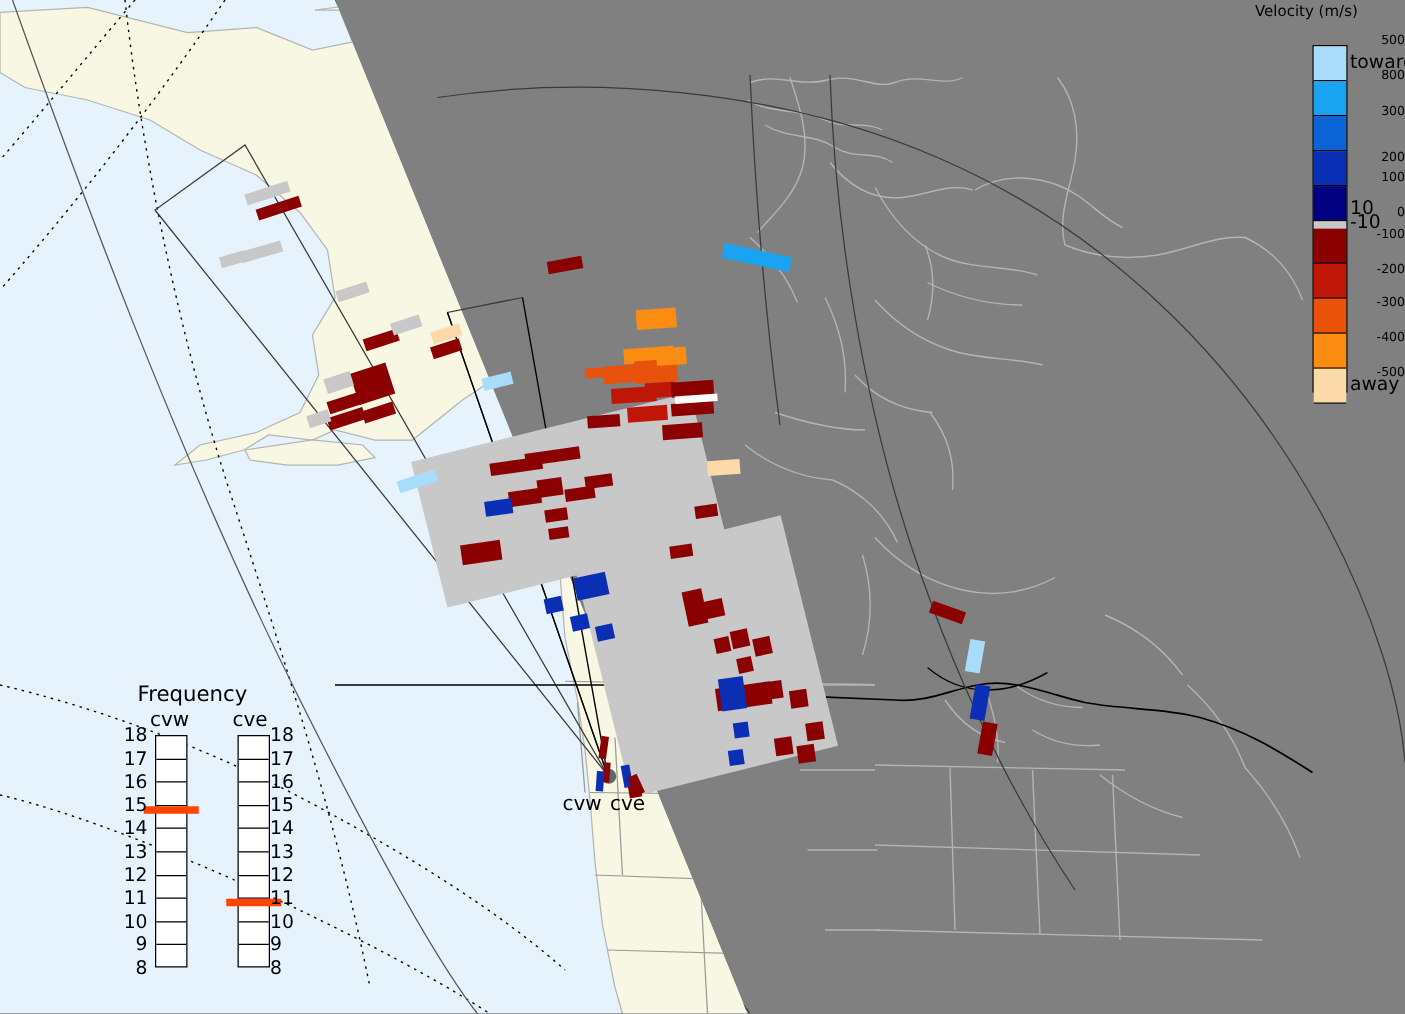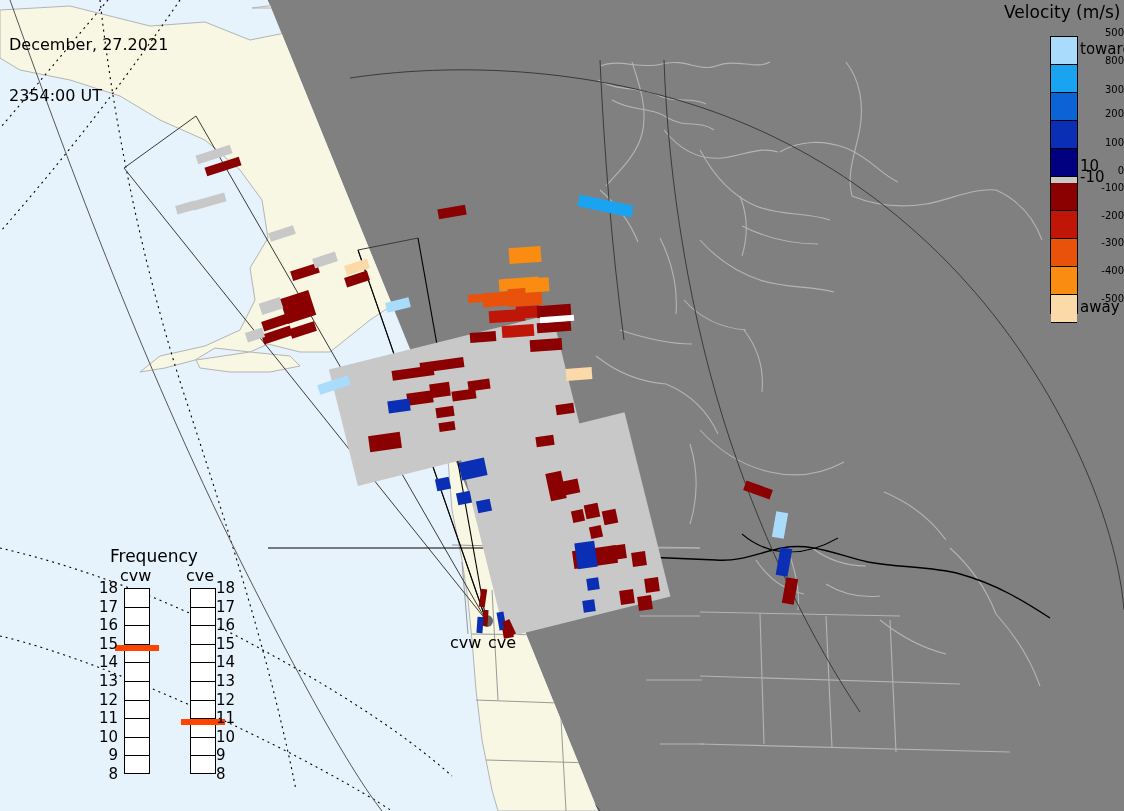--- a/index.html
+++ b/index.html
@@ -24,21 +24,21 @@
     letter-spacing:0px;
     z-index:40;
   }
 
   
   #colorbar-panel{
     position:absolute;left:976px;top:0px;width:148px;height:340px;z-index:40;
   }
   #cb-title{
     position:absolute;left:28px;top:2px;
-    font-size:17px;color:#000;white-space:nowrap;
+    font-size:12px;color:#000;white-space:nowrap;
   }
   #cb-bar{
     position:absolute;left:74px;top:36px;width:28px;height:278px;
     border:1px solid #000;box-sizing:border-box;
   }
   #cb-bar .seg{width:100%;display:block;}
   .cb-tick{
     position:absolute;right:0;
     font-size:10px;color:#000;text-align:right;
     width:62px;
@@ -298,45 +298,41 @@
         <rect x="784" y="578" width="12" height="26" fill="#8b0000" transform="rotate(10,790,591)"></rect>
         <rect x="480" y="589" width="6" height="18" fill="#8b0000" transform="rotate(8,483,598)"></rect>
         <rect x="483" y="610" width="5" height="16" fill="#8b0000" transform="rotate(4,485.5,618)"></rect>
         <rect x="477" y="617" width="6" height="16" fill="#0a2fb4" transform="rotate(4,480,625)"></rect>
         <rect x="498" y="612" width="7" height="18" fill="#0a2fb4" transform="rotate(-10,501.5,621)"></rect>
         <rect x="505" y="620" width="8" height="16" fill="#8b0000" transform="rotate(-25,509,628)"></rect>
         <rect x="503" y="628" width="10" height="10" fill="#8b0000" transform="rotate(-10,508,633)"></rect>
       </g>
   </svg>
 
-  <div class="timestamp">
-    <div>December, 27.2021</div>
-    <div>2354:00 UT</div>
-  </div>
 
   <div id="colorbar-panel">
     <div id="cb-title">Velocity (m/s)</div>
     <div id="cb-bar">
         <div class="seg" style="height: 27px; background: rgb(168, 220, 250); border-bottom: 1px solid rgb(0, 0, 0);"></div>
         <div class="seg" style="height: 27px; background: rgb(26, 163, 240); border-bottom: 1px solid rgb(0, 0, 0);"></div>
         <div class="seg" style="height: 27px; background: rgb(11, 99, 214); border-bottom: 1px solid rgb(0, 0, 0);"></div>
         <div class="seg" style="height: 27px; background: rgb(10, 47, 180); border-bottom: 1px solid rgb(0, 0, 0);"></div>
         <div class="seg" style="height: 27px; background: rgb(0, 0, 128); border-bottom: 1px solid rgb(0, 0, 0);"></div>
         <div class="seg" style="height: 6px; background: rgb(200, 200, 200);"></div>
         <div class="seg" style="height: 27px; background: rgb(139, 0, 0); border-bottom: 1px solid rgb(0, 0, 0);"></div>
         <div class="seg" style="height: 27px; background: rgb(192, 22, 8); border-bottom: 1px solid rgb(0, 0, 0);"></div>
         <div class="seg" style="height: 27px; background: rgb(232, 82, 10); border-bottom: 1px solid rgb(0, 0, 0);"></div>
         <div class="seg" style="height: 27px; background: rgb(251, 140, 18); border-bottom: 1px solid rgb(0, 0, 0);"></div>
         <div class="seg" style="height: 27px; background: rgb(252, 217, 168); border-bottom: 1px solid rgb(0, 0, 0);"></div>
       </div>
     <div id="cb-ticks">
         <div class="cb-tick" style="top: 27px;">500</div>
         <div class="cb-tick" style="top: 54.6px;">800</div>
         <div class="cb-tick" style="top: 84px;">300</div>
-        <div class="cb-tick" style="top: 108px;">200</div>
+        <div class="cb-tick" style="top: 121px;">200</div>
         <div class="cb-tick" style="top: 137.4px;">100</div>
         <div class="cb-tick" style="top: 165px;">0</div>
         <div class="cb-tick" style="top: 182.1px;">-100</div>
         <div class="cb-tick" style="top: 209.7px; text-align: right;">-200</div>
         <div class="cb-tick" style="top: 237.3px;">-300</div>
         <div class="cb-tick" style="top: 264.9px;">-400</div>
         <div class="cb-tick" style="top: 292.5px;">-500</div>
       </div>
     <div class="cb-side" style="top:40px">toward</div>
     <div class="cb-side" style="top:157px">10</div>

